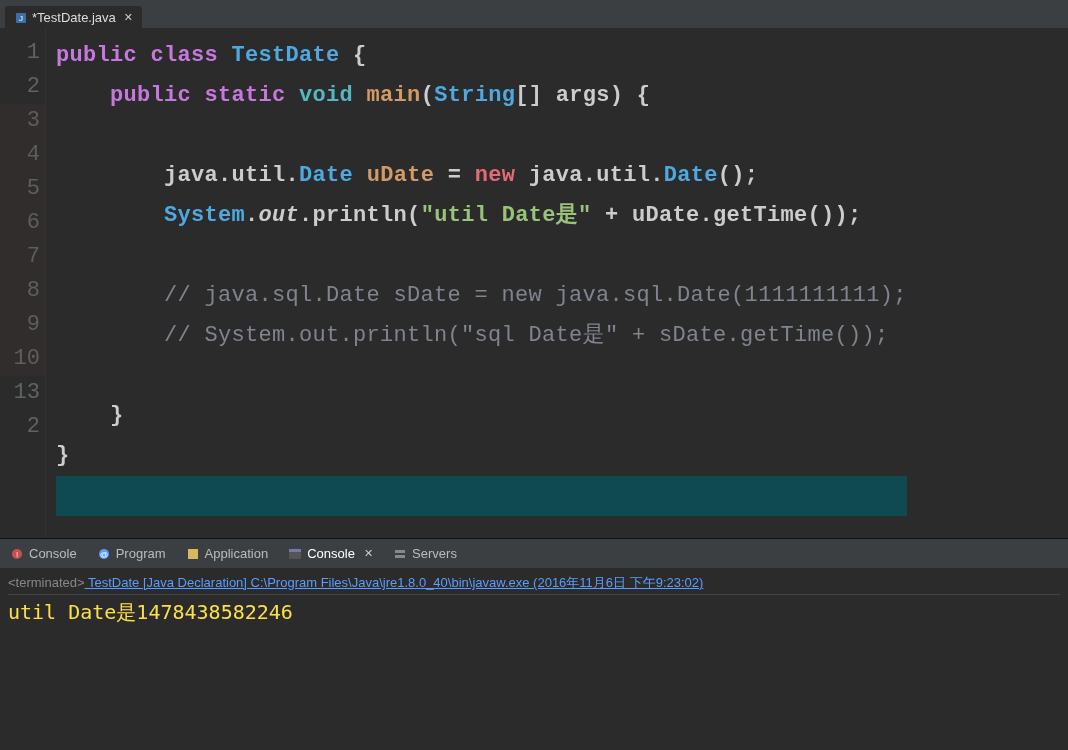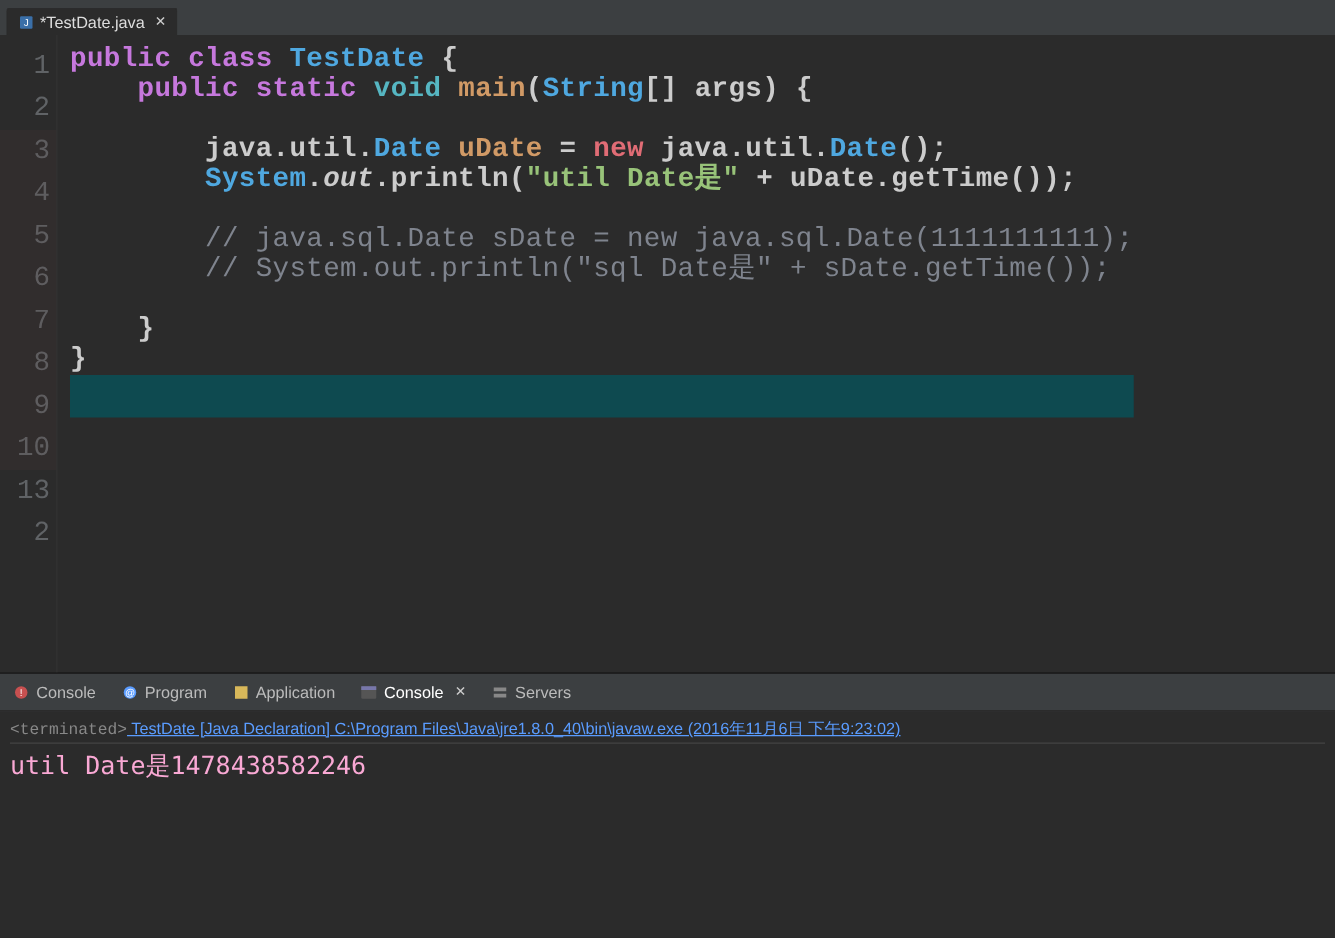--- a/index.html
+++ b/index.html
@@ -5,43 +5,43 @@
 * { margin: 0; padding: 0; box-sizing: border-box; }
 body { font-family: Consolas, "Courier New", monospace; background: #2b2b2b; color: #ccc; width: 1068px; height: 750px; overflow: hidden; display: flex; flex-direction: column; }
 .tab-bar { background: #3c3f41; display: flex; align-items: flex-end; height: 28px; padding-left: 5px; padding-top: 3px; }
 .tab { background: #525658; border: 1px solid #2b2b2b; border-bottom: none; padding: 3px 8px; display: flex; align-items: center; gap: 4px; border-radius: 3px 3px 0 0; color: #ddd; font-size: 13px; font-family: "Segoe UI", sans-serif; }
 .tab.active { background: #2b2b2b; }
 .tab .icon { width: 14px; height: 14px; display: inline-flex; align-items: center; justify-content: center; font-size: 10px; color: #5a9cff; }
 .close-x { color: #ccc; margin-left: 4px; font-size: 11px; }
 .editor { flex: 1; display: flex; background: #2b2b2b; overflow: hidden; }
 .gutter { background: #2b2b2b; color: #606366; text-align: right; padding: 8px 5px 8px 12px; font-size: 22px; line-height: 34px; user-select: none; border-right: 1px solid #333; position: relative; }
 .gutter .ln { min-width: 28px; }
-.code { padding: 8px 10px; font-size: 22px; line-height: 24px; white-space: pre; font-weight: bold; letter-spacing: 0.3px; }
+.code { padding: 8px 10px; font-size: 22px; line-height: 40px; white-space: pre; font-weight: bold; letter-spacing: 0.3px; }
 .kw-purple { color: #c678dd; }
 .kw-cyan { color: #56b6c2; font-weight: bold; }
 .cls { color: #4fa8e0; }
 .mth { color: #d19a66; font-weight: bold; }
 .fld { font-style: italic; color: #ccc; }
 .str { color: #98c379; }
 .cmt { color: #7f848e; font-weight: normal; }
 .plain { color: #ccc; }
 .paren { color: #ccc; }
 .new { color: #e06c75; font-weight: bold; }
 .cursor-line { background: #0e4a50; display: inline-block; width: 100%; min-height: 34px; }
 .bottom-panel { background: #2b2b2b; display: flex; flex-direction: column; height: 212px; border-top: 1px solid #111; }
 .view-bar { background: #3c3f41; display: flex; align-items: center; height: 30px; border-bottom: 1px solid #2b2b2b; font-family: "Segoe UI", sans-serif; font-size: 13px; color: #bbb; }
 .view-tab { padding: 4px 10px; display: flex; align-items: center; gap: 5px; cursor: pointer; }
 .view-tab.active { color: #fff; font-weight: 400; justify-content: space-between; }
 .view-tab.active .close-x { color: #ccc; }
 .view-icon { width: 14px; height: 14px; display: inline-flex; align-items: center; justify-content: center; }
 .console-content { padding: 5px 8px; font-size: 16px; }
 .run-info { color: #888; font-size: 13px; font-family: "Segoe UI", sans-serif; padding-bottom: 2px; border-bottom: 1px solid #444; }
-.run-info .term { color: #888; font-family: Liberation Mono, monospace; }
+.run-info .term { color: #888; }
 .run-info .link { color: #5a9cff; text-decoration: underline; }
-.output { color: #f9a8d4; font-size: 20px; font-family: Consolas, monospace; padding-top: 4px; }
+.output { color: #fde047; font-size: 20px; font-family: Consolas, monospace; padding-top: 4px; }
 .gutter-hl-region { position: absolute; left: 0; top: 76px; width: 100%; height: 272px; background: rgba(90,60,60,0.15); pointer-events: none; }
 svg { display: block; }
 </style>
 </head>
 <body>
 
 <div class="tab-bar">
   <div class="tab active">
     <span class="icon">
       <svg width="12" height="12">

